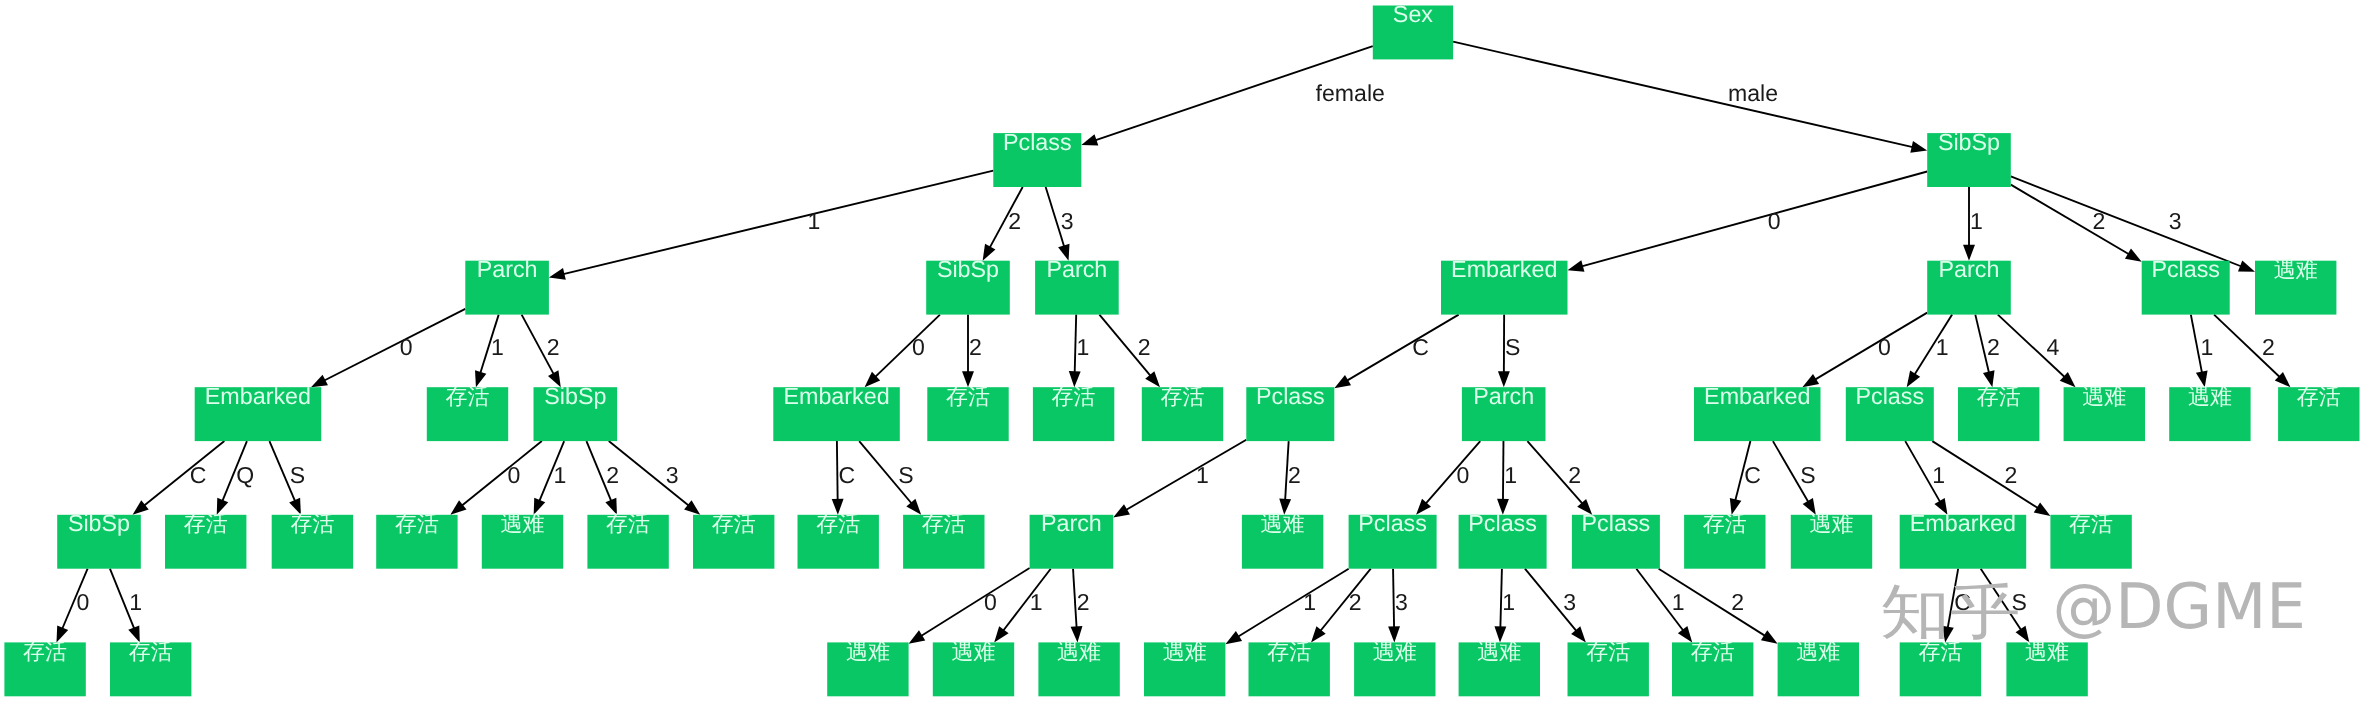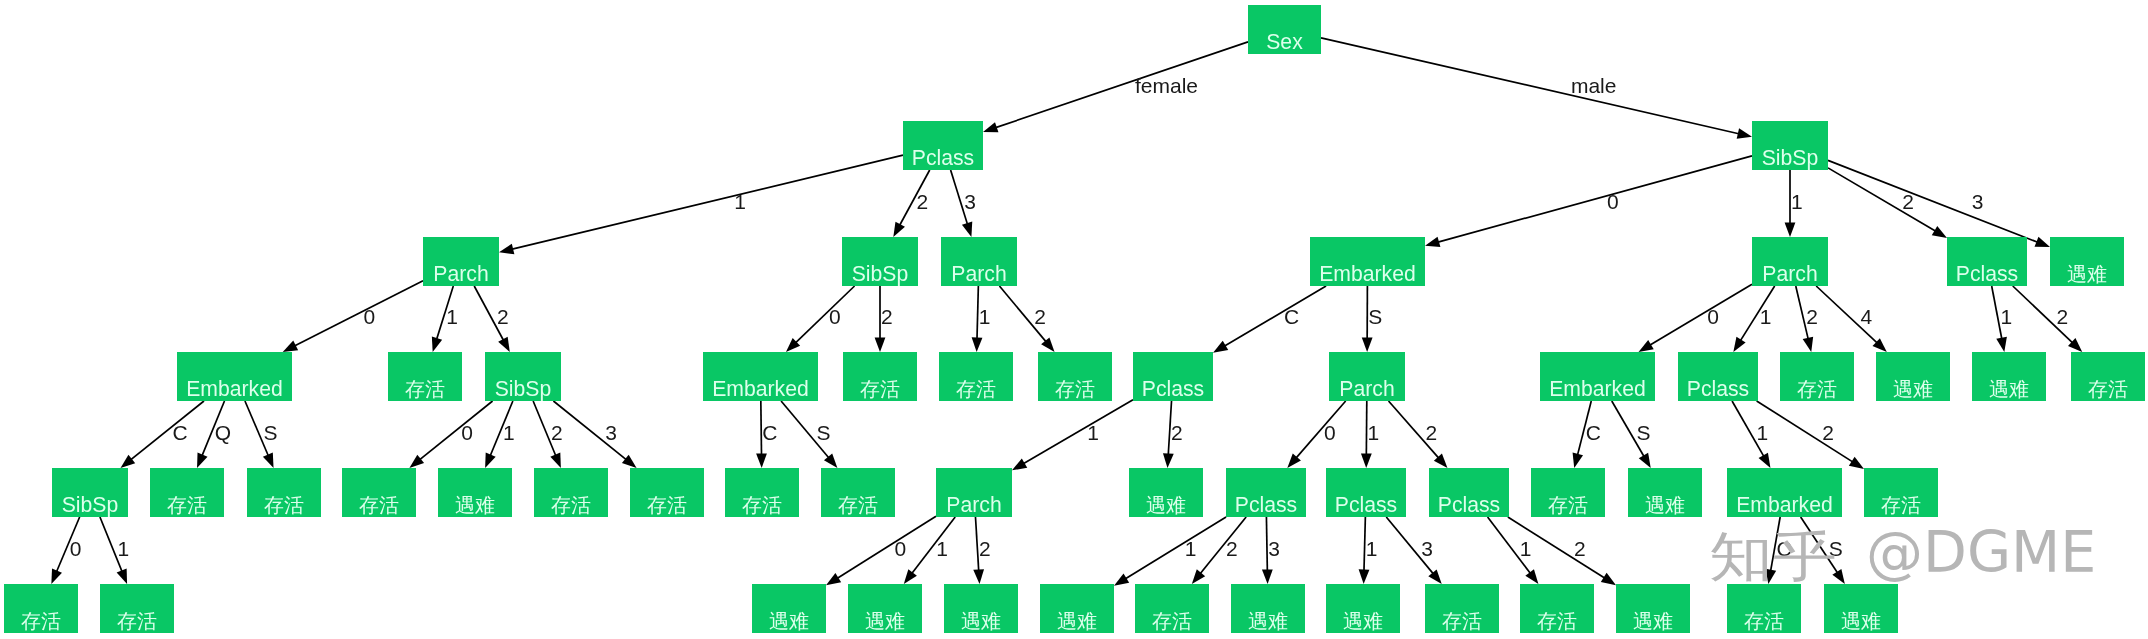--- a/index.html
+++ b/index.html
@@ -2,21 +2,21 @@
 <html><head>
 <meta charset="utf-8">
 <title>Decision Tree</title>
 <style>
   html,body{margin:0;padding:0;}
   .node span,.elabel,#wm{transform:translateZ(0);}
   body{width:2148px;height:639px;background:#ffffff;overflow:hidden;
        font-family:"Liberation Sans",sans-serif;}
   #stage{position:relative;width:2148px;height:639px;background:#ffffff;}
   svg#wire{position:absolute;left:0;top:0;width:2148px;height:639px;}
-  .node{position:absolute;background:#09c765;display:flex;align-items:flex-end;
+  .node{position:absolute;background:#09c765;display:flex;align-items:flex-start;
         justify-content:center;box-sizing:border-box;}
   .node span{color:#dcffeb;font-size:21.2px;line-height:1;white-space:nowrap;position:relative;top:-2px;
              font-family:"Liberation Sans",sans-serif;}
   .node.cjk span{font-family:"DejaVu Sans",sans-serif;font-size:20px;top:-2px;}
   .elabel{position:absolute;color:#1a1a1a;font-size:21px;line-height:21px;
           font-family:"Liberation Sans",sans-serif;white-space:nowrap;}
   #wm{position:absolute;color:#b6b6b6;line-height:1;white-space:nowrap;}
   #wmcjk{position:absolute;left:0;top:0;font-size:64px;font-family:"DejaVu Sans",sans-serif;
          display:inline-block;transform:scaleY(0.84);transform-origin:left top;}
   #wmh{position:absolute;left:157px;top:-6px;font-size:57px;font-family:"DejaVu Sans",sans-serif;}
@@ -308,21 +308,21 @@
         <span>遇难</span>
       </div>
       <div class="node cjk" style="left: 1727px; top: 584px; width: 74px; height: 49px;">
         <span>存活</span>
       </div>
       <div class="node cjk" style="left: 1824px; top: 584px; width: 74px; height: 49px;">
         <span>遇难</span>
       </div>
     </div>
   <div id="labels">
-      <div class="elabel" style="left: 1135px; top: 74.5px;">female</div>
+      <div class="elabel" style="left: 1196px; top: 74.5px;">female</div>
       <div class="elabel" style="left: 1570.93px; top: 74.5px;">male</div>
       <div class="elabel" style="left: 734.164px; top: 190.5px;">1</div>
       <div class="elabel" style="left: 916.573px; top: 190.5px;">2</div>
       <div class="elabel" style="left: 964.328px; top: 190.5px;">3</div>
       <div class="elabel" style="left: 1607.07px; top: 190.5px;">0</div>
       <div class="elabel" style="left: 1791px; top: 190.5px;">1</div>
       <div class="elabel" style="left: 1902.24px; top: 190.5px;">2</div>
       <div class="elabel" style="left: 1971.7px; top: 190.5px;">3</div>
       <div class="elabel" style="left: 363.522px; top: 306px;">0</div>
       <div class="elabel" style="left: 446.348px; top: 306px;">1</div>

